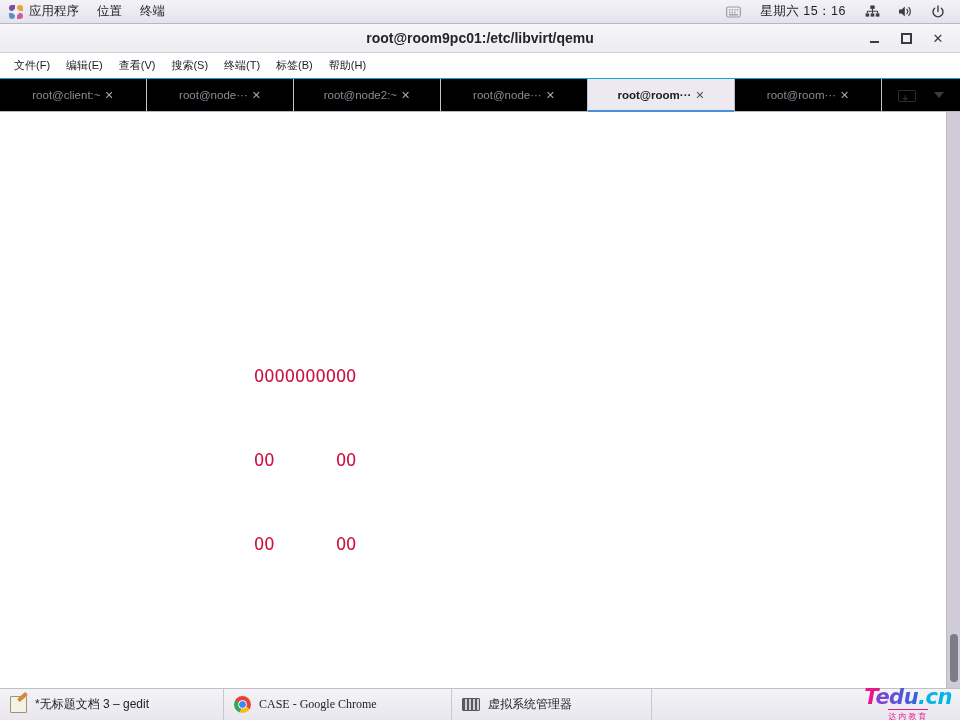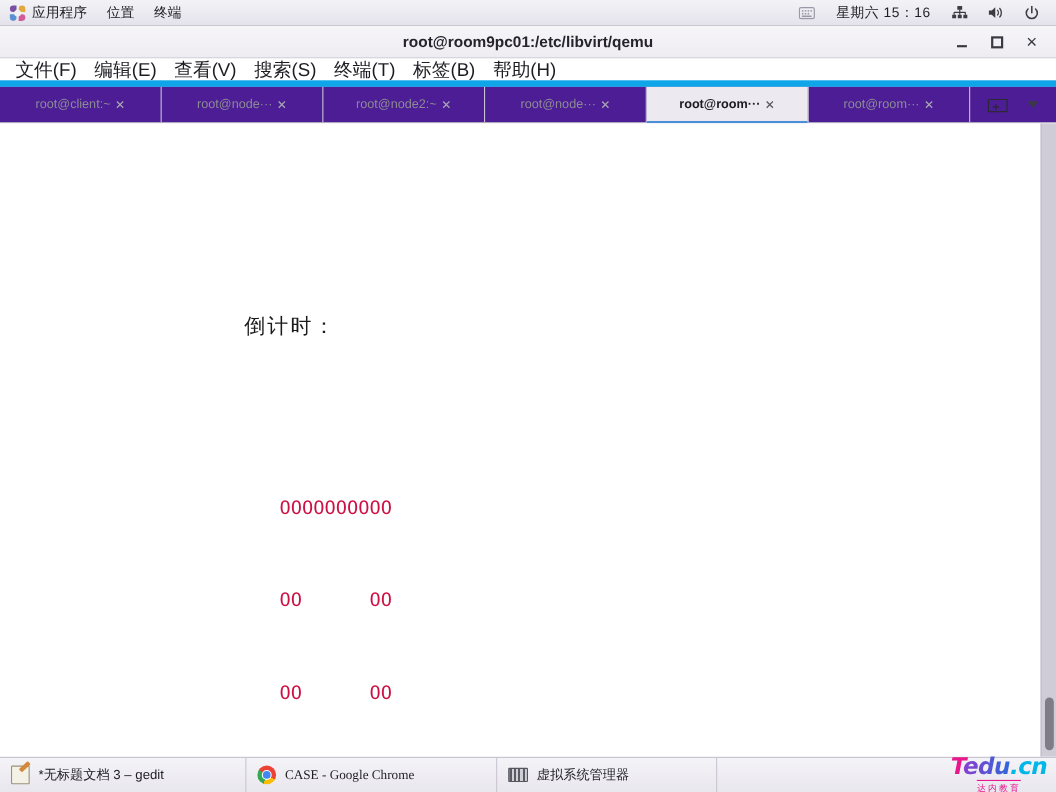--- a/index.html
+++ b/index.html
@@ -52,29 +52,29 @@
   }
   .wbtns { margin-left: auto; display: flex; align-items: center; gap: 16px; padding-right: 14px; z-index:2; }
   .wbtn { width: 16px; height: 16px; display:flex; align-items:center; justify-content:center;
           font-size: 13px; color: #3a3a42; cursor: default; line-height: 1; }
   .wbtn.min::after { content:''; display:block; width:9px; height:2px; background:#3a3a42; margin-top:7px; }
   .wbtn.max::after { content:''; display:block; width:7px; height:7px; border:2px solid #3a3a42; }
 
   #menubar {
     height: 26px; flex: 0 0 26px;
     background: #ffffff;
-    border-bottom: 6px solid #0ea5e9;
+    border-bottom: 1px solid #0ea5e9;
     display: flex; align-items: center; padding-left: 6px;
-    font-size: 17px; color: #1c1c22;
+    font-size: 11px; color: #1c1c22;
   }
   .menu-item { padding: 2px 8px; cursor: default; white-space: nowrap; }
 
   #tabbar {
     height: 33px; flex: 0 0 33px;
-    background: #4c1d95;
+    background: #000000;
     display: flex; align-items: stretch;
     border-bottom: 1px solid #bcb9c6;
   }
   .tab {
     flex: 1 1 0; min-width: 0;
     display: flex; align-items: center; justify-content: center; gap: 4px;
     font-size: 11.5px; color: #8c8a95;
     border-right: 1px solid #c6c3cf;
     position: relative; cursor: default; padding: 0 6px;
     background: transparent;
@@ -288,21 +288,20 @@
     </div>
     <div class="tab-tools">
       <span class="ico-newtab"></span>
       <span class="ico-caret"></span>
     </div>
   </div>
 
   <div id="term-body">
     <div id="term-text">
       <span class="spacer-top"></span>
-      <div class="cd-title">倒计时：</div>
       <div style="height:24px"></div>
       <div class="art">OOOOOOOOOO</div>
       <div class="art">OO      OO</div>
       <div class="art">OO      OO</div>
       
       
       
       
       
       

